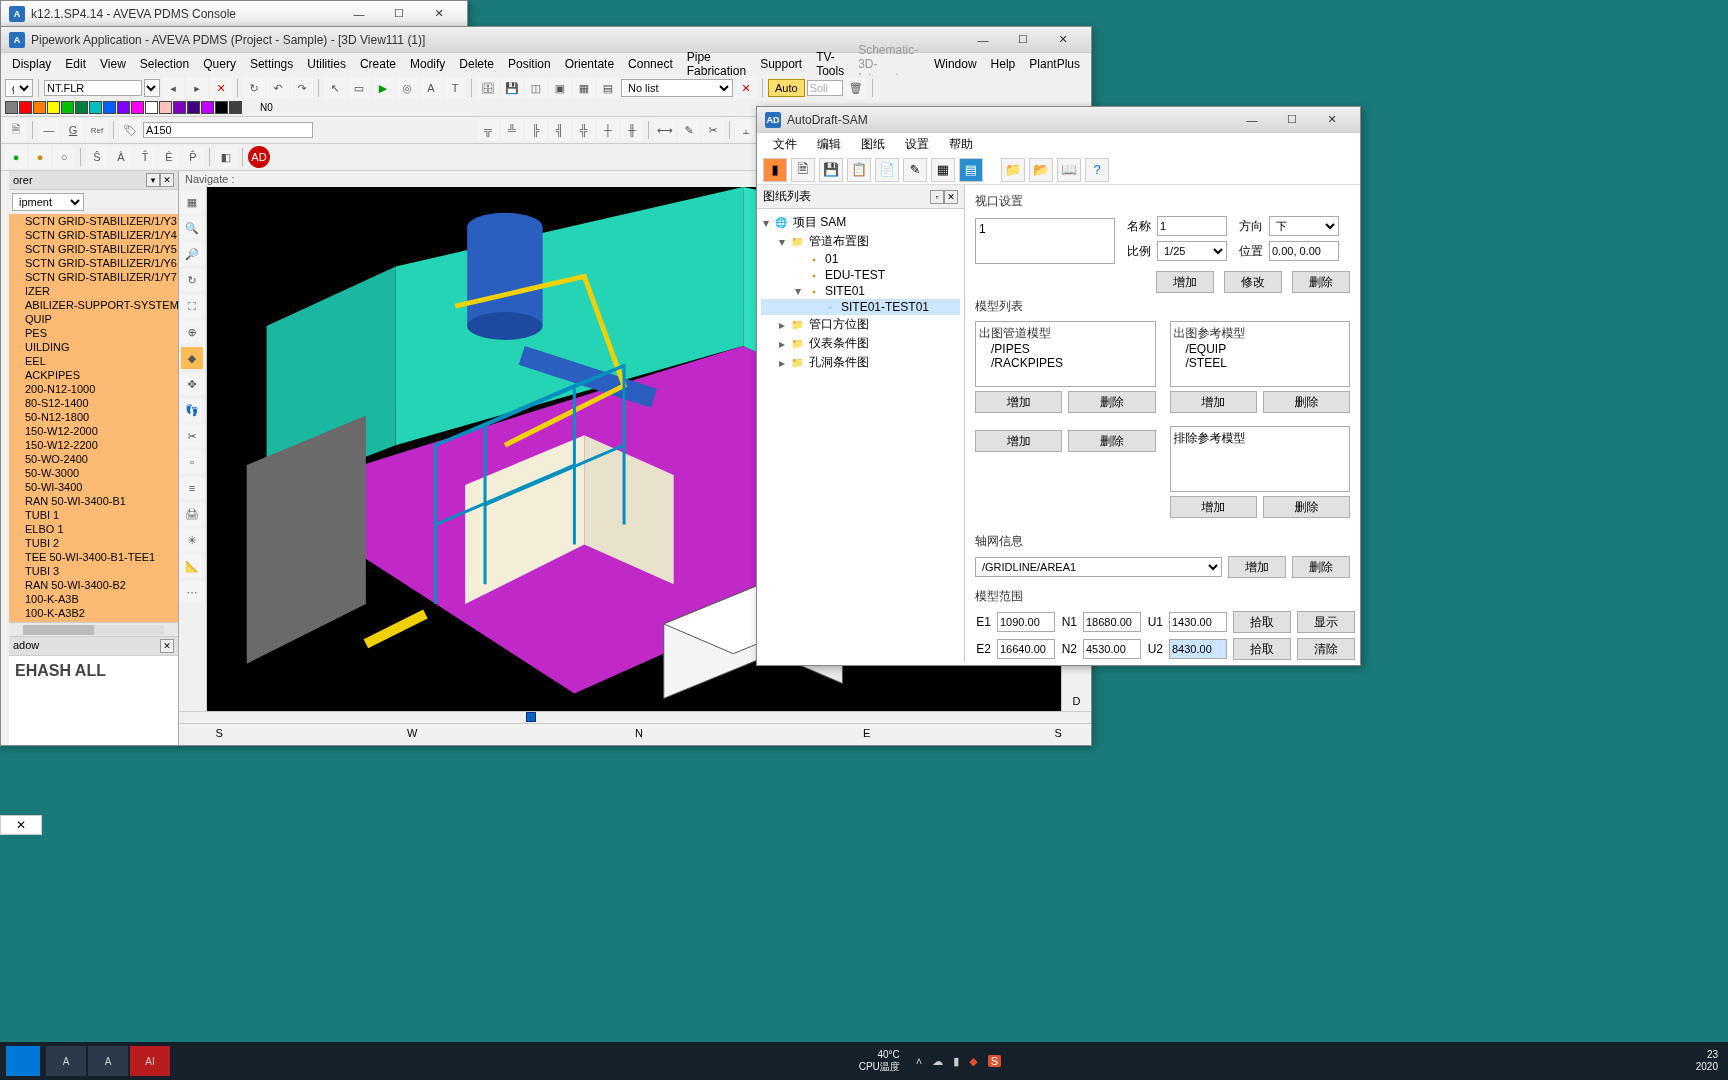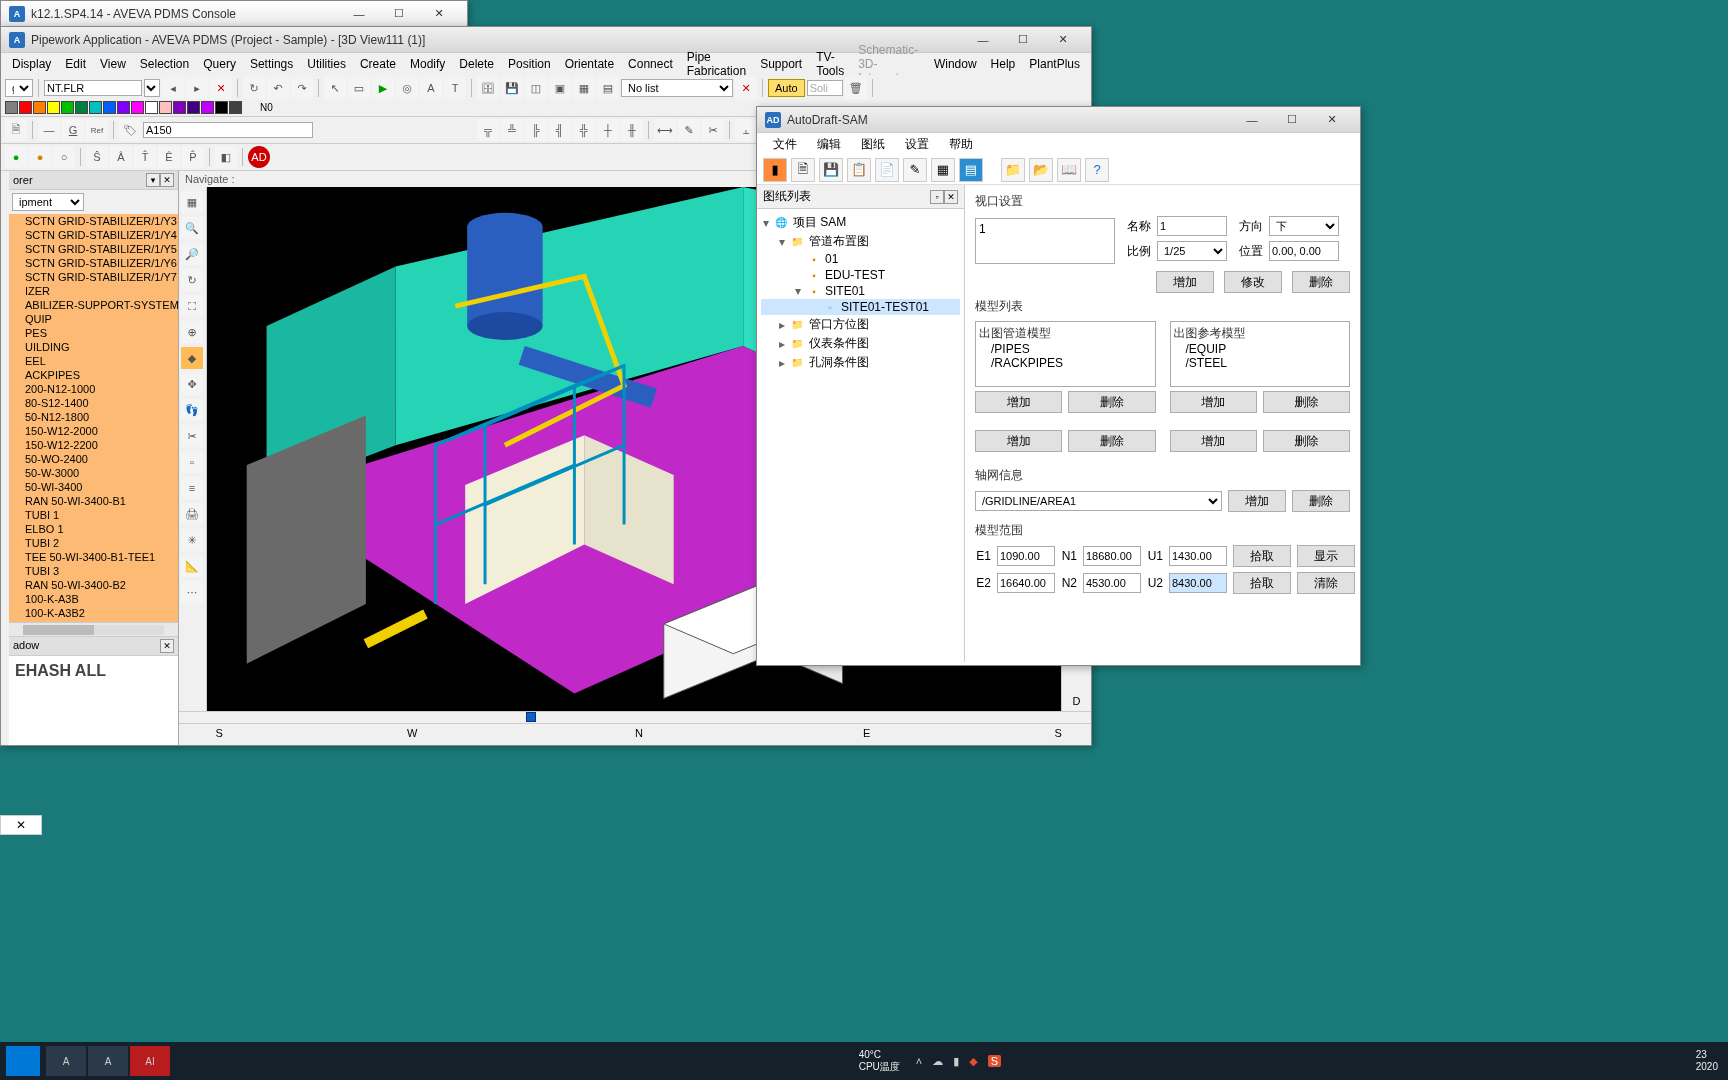--- a/index.html
+++ b/index.html
@@ -54,21 +54,21 @@
 .ad-right input[type=text]{height:20px;}
 .ad-right select{height:20px;}
 .ad-right .listbox{border:1px solid #aaa;background:#fff;height:66px;padding:3px;font-size:12px;overflow:auto;}
 .ad-right .btn{height:22px;min-width:58px;border:1px solid #adadad;background:#e1e1e1;font-size:12px;cursor:pointer;}
 .ad-right .dual{display:flex;gap:14px;}
 .ad-right .dual .col{flex:1;}
 
 .taskbar{position:absolute;left:0;right:0;bottom:0;height:38px;background:#15202a;display:flex;align-items:center;padding:0 6px;}
 .taskbar .start{width:34px;height:30px;background:#0078d7;margin-right:6px;}
 .taskbar .titem{width:40px;height:30px;margin-right:2px;background:#2a3a4a;display:flex;align-items:center;justify-content:center;color:#ccc;font-size:10px;}
-.taskbar .sysinfo{margin-left:auto;color:#eee;font-size:10px;text-align:left;line-height:1.2;padding-right:4px;}
+.taskbar .sysinfo{margin-left:auto;color:#eee;font-size:10px;text-align:right;line-height:1.2;padding-right:4px;}
 .taskbar .tray{display:flex;gap:10px;align-items:center;color:#ccc;font-size:11px;margin-left:12px;margin-right:8px;}
 .auto-btn{background:#ffde6b;border:1px solid #b08f00;padding:2px 6px;font-size:11px;cursor:pointer;}
 .navlabel{font-size:11px;padding:2px 6px;color:#555;}
 .sm-x{width:14px;height:14px;border:1px solid #999;background:#eee;font-size:9px;line-height:12px;text-align:center;cursor:pointer;}
 
 .addr-input{width:98px;}
 .tb-wrap{display:flex;flex-direction:column;}
 </style>
 </head>
 <body>
@@ -494,20 +494,23 @@
       </div>
 
       <div class="dual" style="margin-top:8px">
         <div class="col">
           <div class="row" style="margin-top:4px">
             <button class="btn" style="flex:1">增加</button>
             <button class="btn" style="flex:1">删除</button>
           </div>
         </div>
         <div class="col">
+          <div class="listbox">
+            <div>排除参考模型</div>
+          </div>
           <div class="row" style="margin-top:4px">
             <button class="btn" style="flex:1">增加</button>
             <button class="btn" style="flex:1">删除</button>
           </div>
         </div>
       </div>
 
       <div class="grp-title" style="margin-top:10px">轴网信息</div>
       <div class="row">
         <select style="flex:1"><option>/GRIDLINE/AREA1</option></select>

